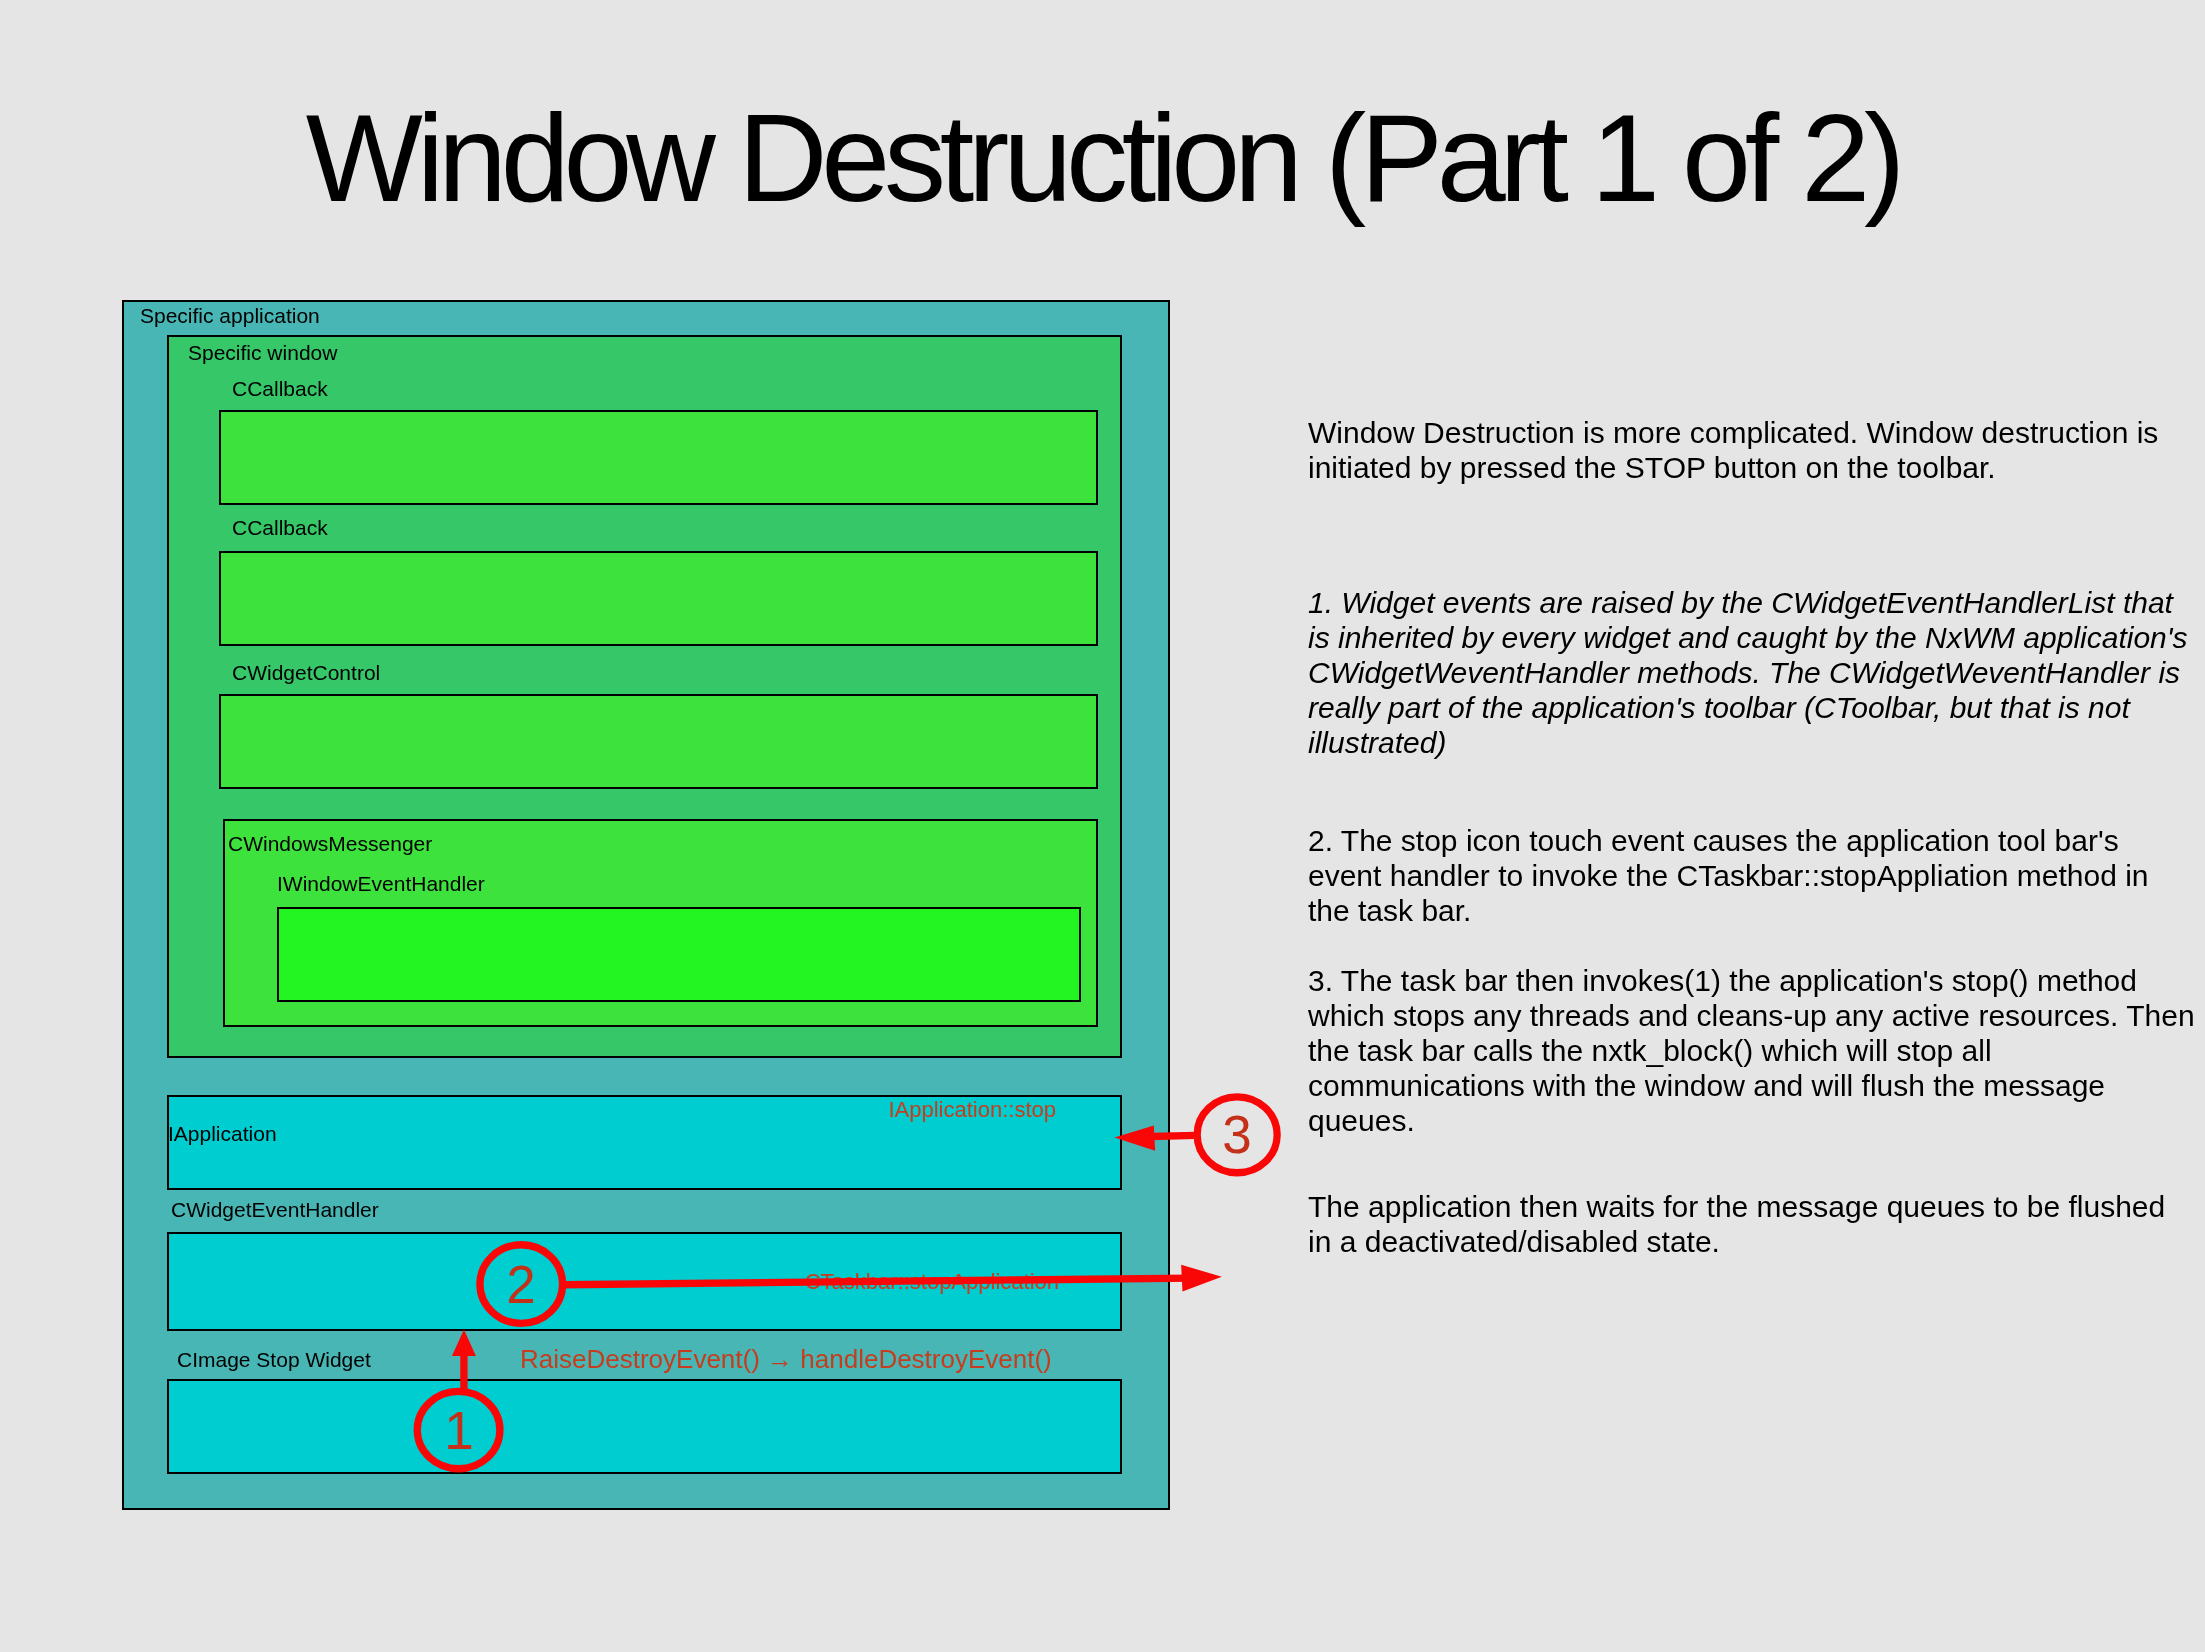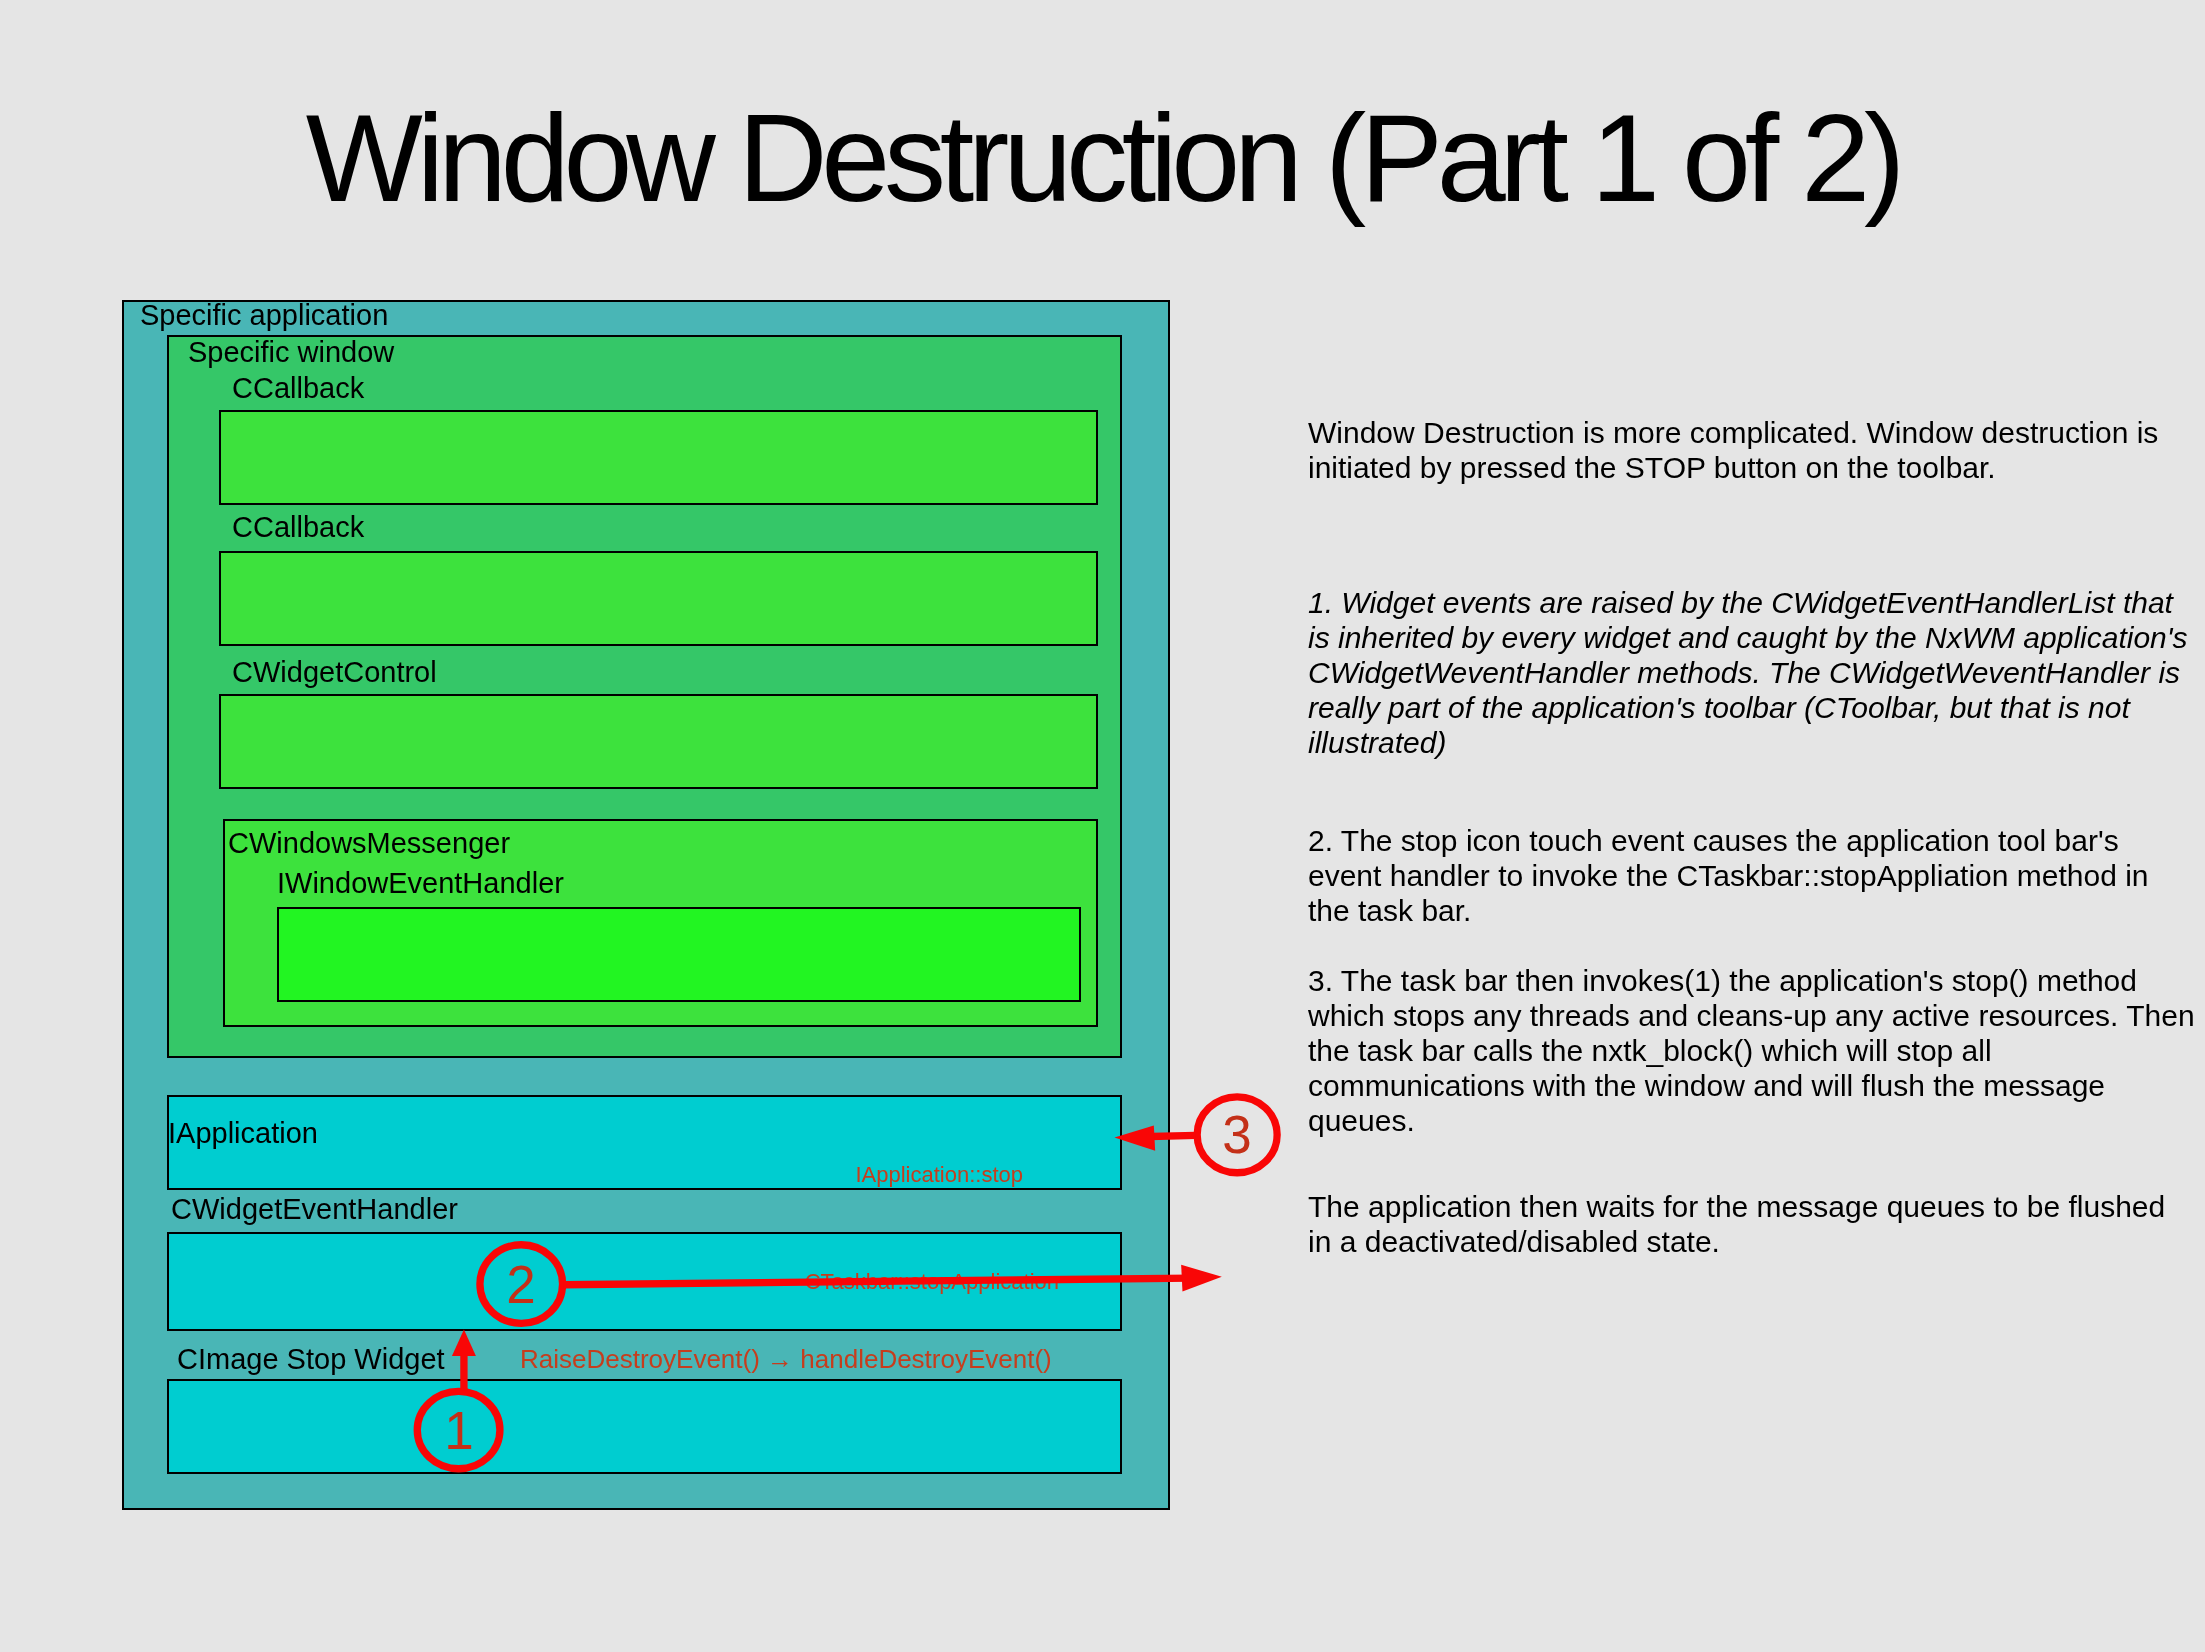--- a/index.html
+++ b/index.html
@@ -20,25 +20,25 @@
   .box{position:absolute;border:2.7px solid #000;box-sizing:border-box;}
   .app-box{left:122px;top:300px;width:1048px;height:1210px;background:#49b6b6;}
   .window-box{left:167px;top:335px;width:955px;height:723px;background:#35c768;}
   .inner-green{background:#3de23d;}
   .inx-box{left:219px;top:410px;width:879px;height:95px;}
   .ccb-box{left:219px;top:551px;width:879px;height:95px;}
   .cwc-box{left:219px;top:694px;width:879px;height:95px;}
   .cwm-box{left:223px;top:819px;width:875px;height:208px;}
   .iweh-box{left:277px;top:907px;width:804px;height:95px;background:#22f522;}
   .cyan{background:#00cdd0;}
-  .cyan1{left:167px;top:1095px;width:955px;height:95px;display:flex;align-items:flex-end;justify-content:flex-end;padding-right:97px;}
+  .cyan1{left:167px;top:1095px;width:955px;height:95px;display:flex;align-items:flex-start;justify-content:flex-end;padding-right:64px;}
   .cyan2{left:167px;top:1232px;width:955px;height:99px;display:flex;align-items:center;justify-content:flex-end;padding-right:61px;}
   .cyan3{left:167px;top:1379px;width:955px;height:95px;}
   .diag-label{
-    position:absolute;font-size:29px;line-height:25px;color:#000;white-space:nowrap;
+    position:absolute;font-size:21px;line-height:25px;color:#000;white-space:nowrap;
   }
   .method-label{color:#c63d1d;font-size:22px;white-space:nowrap;}
   .red-label{
     position:absolute;font-size:26px;line-height:25px;color:#c63d1d;white-space:nowrap;
   }
   .notes{position:absolute;left:1308px;top:0;width:887px;}
   .notes p{
     position:absolute;left:0;width:887px;margin:0;
     font-size:30px;line-height:35px;color:#000;
   }

